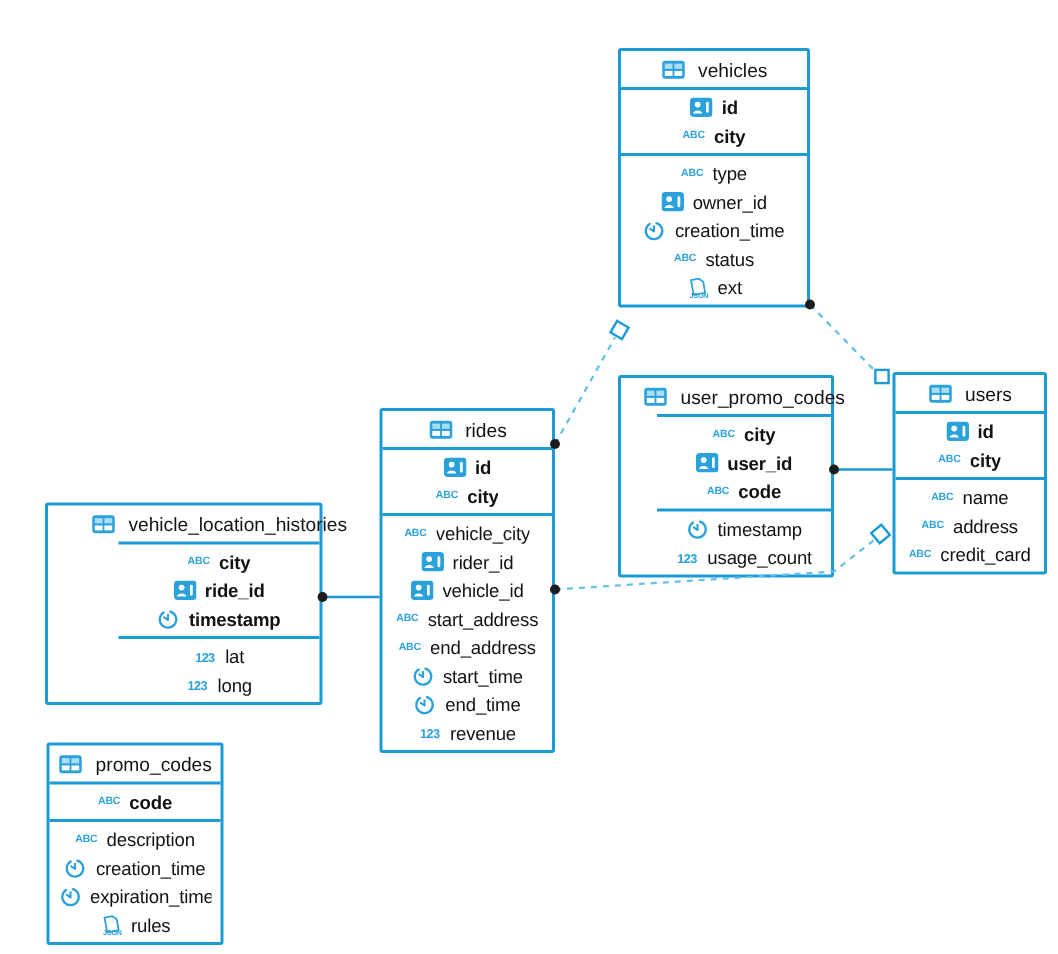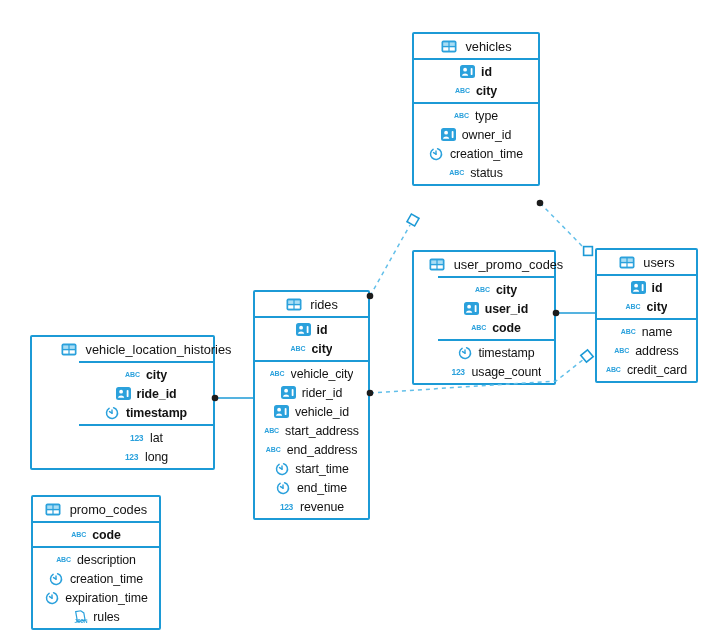--- a/index.html
+++ b/index.html
@@ -89,20 +89,31 @@
             </svg>
           </span>
           <span class="lbl">creation_time</span>
         </div>
         <div class="row">
           <span class="icn">
             <span class="ticon-abc">ABC</span>
           </span>
           <span class="lbl">status</span>
         </div>
+        <div class="row">
+          <span class="icn">
+            <svg width="16" height="14" viewBox="0 0 16 14">
+              <g transform="rotate(-10 8 6)">
+                <path d="M4.5 1 h5.2 l2.6 2.6 V11 h-7.8 Z" fill="#fff" stroke="currentColor" stroke-width="1.2"></path>
+              </g>
+              <text x="2.6" y="13.4" font-size="4.8" font-weight="700" fill="currentColor" font-family="Liberation Sans, sans-serif">JSON</text>
+            </svg>
+          </span>
+          <span class="lbl">ext</span>
+        </div>
       </div>
     </div>
     <div class="tbl" style="left: 412px; top: 250px; width: 144px; padding-left: 24px;">
       <div class="thead">
         <span class="icn">
           <svg width="16" height="13" viewBox="0 0 16 13">
             <rect x="0.5" y="0.5" width="15" height="12" rx="2" fill="currentColor"></rect>
             <rect x="2.2" y="2.4" width="5.2" height="3.5" fill="#a9ddf4"></rect>
             <rect x="8.6" y="2.4" width="5.2" height="3.5" fill="#a9ddf4"></rect>
             <rect x="2.2" y="7.3" width="5.2" height="3.3" fill="#ffffff"></rect>
@@ -201,21 +212,21 @@
           <span class="lbl">address</span>
         </div>
         <div class="row">
           <span class="icn">
             <span class="ticon-abc">ABC</span>
           </span>
           <span class="lbl">credit_card</span>
         </div>
       </div>
     </div>
-    <div class="tbl" style="left: 253px; top: 290px; width: 117px;">
+    <div class="tbl" style="left: 253px; top: 272px; width: 117px;">
       <div class="thead">
         <span class="icn">
           <svg width="16" height="13" viewBox="0 0 16 13">
             <rect x="0.5" y="0.5" width="15" height="12" rx="2" fill="currentColor"></rect>
             <rect x="2.2" y="2.4" width="5.2" height="3.5" fill="#a9ddf4"></rect>
             <rect x="8.6" y="2.4" width="5.2" height="3.5" fill="#a9ddf4"></rect>
             <rect x="2.2" y="7.3" width="5.2" height="3.3" fill="#ffffff"></rect>
             <rect x="8.6" y="7.3" width="5.2" height="3.3" fill="#ffffff"></rect>
           </svg>
         </span>
@@ -359,21 +370,21 @@
           <span class="lbl">lat</span>
         </div>
         <div class="row">
           <span class="icn">
             <span class="ticon-123">123</span>
           </span>
           <span class="lbl">long</span>
         </div>
       </div>
     </div>
-    <div class="tbl" style="left: 31px; top: 495px; width: 130px;">
+    <div class="tbl" style="left: 31px; top: 495px; width: 118px;">
       <div class="thead">
         <span class="icn">
           <svg width="16" height="13" viewBox="0 0 16 13">
             <rect x="0.5" y="0.5" width="15" height="12" rx="2" fill="currentColor"></rect>
             <rect x="2.2" y="2.4" width="5.2" height="3.5" fill="#a9ddf4"></rect>
             <rect x="8.6" y="2.4" width="5.2" height="3.5" fill="#a9ddf4"></rect>
             <rect x="2.2" y="7.3" width="5.2" height="3.3" fill="#ffffff"></rect>
             <rect x="8.6" y="7.3" width="5.2" height="3.3" fill="#ffffff"></rect>
           </svg>
         </span>

